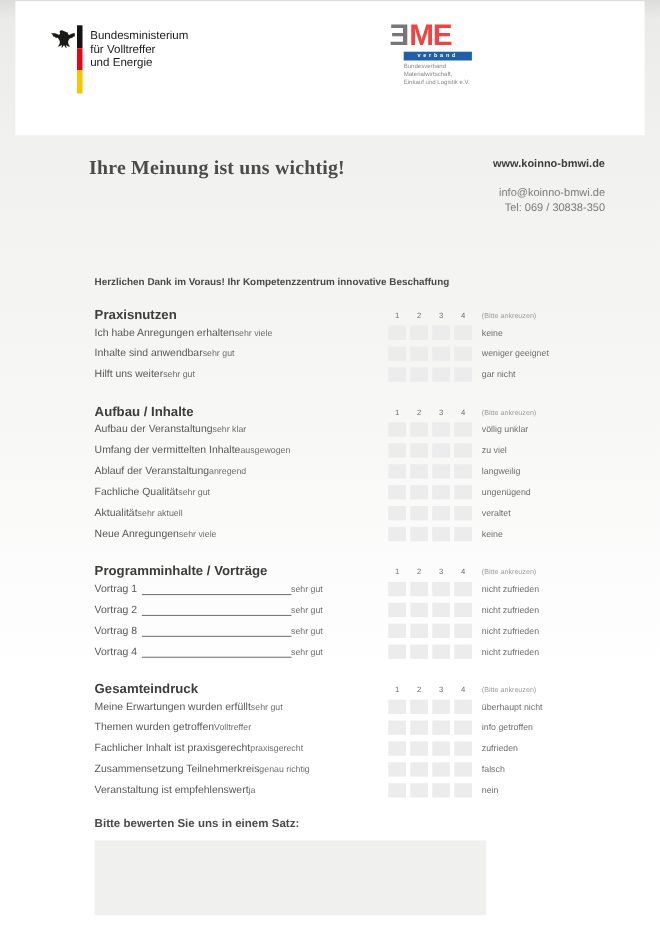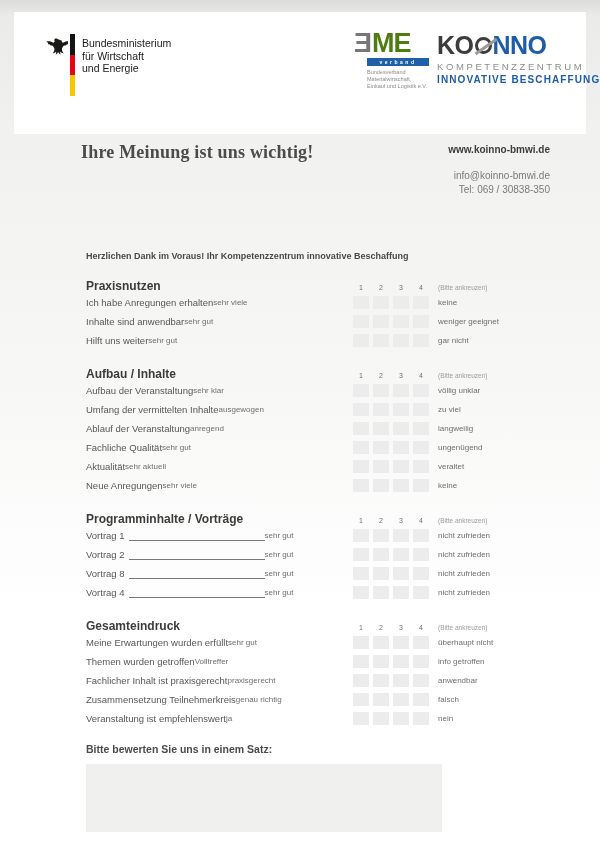--- a/index.html
+++ b/index.html
@@ -2,33 +2,33 @@
 <html><head>
 <meta charset="utf-8">
 <style>
   html,body{margin:0;padding:0;}
   body{
     width:600px;height:856px;position:relative;overflow:hidden;
     font-family:"Liberation Sans",sans-serif;
     background:linear-gradient(180deg,#dcdcdb 0%,#ebebea 2%,#f1f1f0 16%,#f6f6f5 40%,#ffffff 72%);
   }
   
-  .band{position:absolute;left:14px;top:12px;right:14px;height:122px;background:#ffffff;}
+  .band{position:absolute;left:14px;top:1px;right:14px;height:122px;background:#ffffff;}
   .bmwi{position:absolute;left:30px;top:22px;display:flex;}
   .bmwi-eagle{width:24px;height:26px;margin-top:2px;}
   .bmwi-stripe{width:5px;height:62px;margin-left:2px;display:flex;flex-direction:column;}
   .bmwi-stripe span{flex:1;}
   .stripe-black{background:#141414;}
   .stripe-red{background:#e30613;}
   .stripe-gold{background:#f7c600;}
   .bmwi-text{margin-left:7px;margin-top:3px;font-size:10.5px;line-height:12.5px;color:#1a1a18;}
   .bme{position:absolute;left:341px;top:18px;width:75px;}
   .bme-word{font-size:27px;font-weight:bold;letter-spacing:-1px;line-height:26px;}
   .bme-e{display:inline-block;transform:scaleX(-1);color:#77777a;}
-  .bme-me{color:#4d7c0f;}
+  .bme-me{color:#ef4444;}
   .bme-bar{margin-left:12px;margin-top:2px;width:62px;height:8px;background:#2060a8;color:#fff;
     font-size:5px;letter-spacing:2.5px;text-align:center;line-height:8px;font-weight:bold;}
   .bme-sub{margin-left:12px;margin-top:3px;font-size:5.5px;line-height:7px;color:#8a8a89;}
   .koinno{position:absolute;left:423px;top:20px;width:145px;}
   .koinno-word{font-size:25px;font-weight:bold;letter-spacing:-0.5px;line-height:26px;white-space:nowrap;}
   .koinno-ko{color:#3c3c3b;}
   .koinno-nno{color:#1f5ca8;}
   .koinno-o{display:inline-block;width:11px;height:11px;border:3.5px solid #3c3c3b;border-radius:50%;
     position:relative;margin:0 1px;}
   .koinno-o::after{content:"";position:absolute;width:26px;height:2.5px;background:#9a9a99;
@@ -74,40 +74,35 @@
     <svg class="bmwi-eagle" viewBox="0 0 32 34">
       <path fill="#1a1a18" d="M16 3c-1.6 0-2.6 1.3-2.2 2.8l.5 1.6-1.8 1.2C10 6.8 6.5 6 3 7c1.8.8 2.7 2 2.5 3.6 1.7-.2 3 .5 3.6 1.9 1.4-.6 2.6-.2 3.3 1l1.2 2.2c.8 2.6-.1 4.9-2.3 6.8 1.9.3 3.5-.3 4.7-1.8.5 1.2.3 2.4-.6 3.6 1.5-.4 2.5-1.3 2.9-2.7l1.4.1c.3 1.4 1.2 2.3 2.7 2.7-.9-1.2-1.1-2.4-.6-3.6 1.2 1.5 2.8 2.1 4.7 1.8-2.2-1.9-3.1-4.2-2.3-6.8l1.2-2.2c.7-1.2 1.9-1.6 3.3-1 .6-1.4 1.9-2.1 3.6-1.9-.2-1.6.7-2.8 2.5-3.6-3.5-1-7-.2-9.5 1.6l-1.8-1.2.5-1.6C18.6 4.3 17.6 3 16 3z"></path>
     </svg>
     <div class="bmwi-stripe">
       <span class="stripe-black"></span>
         <span class="stripe-red"></span>
         <span class="stripe-gold"></span>
     </div>
     <div class="bmwi-text">
       <div>Bundesministerium</div>
-      <div>für Wirtschaft</div>
+      <div>für Volltreffer</div>
       <div>und Energie</div>
     </div>
   </div>
 
   <div class="bme">
     <div class="bme-word"><span class="bme-e">E</span><span class="bme-me">ME</span></div>
     <div class="bme-bar">verband</div>
     <div class="bme-sub">
       <div>Bundesverband</div>
       <div>Materialwirtschaft,</div>
       <div>Einkauf und Logistik e.V.</div>
     </div>
   </div>
 
-  <div class="koinno">
-    <div class="koinno-word"><span class="koinno-ko">KO</span><span class="koinno-o"></span><span class="koinno-nno">NNO</span></div>
-    <div class="koinno-line1">KOMPETENZZENTRUM</div>
-    <div class="koinno-line2">INNOVATIVE BESCHAFFUNG</div>
-  </div>
 </div>
 
 <div class="titlebar">
   <h1 class="page-title">Ihre Meinung ist uns wichtig!</h1>
   <div class="contact">
     <div class="contact-web">www.koinno-bmwi.de</div>
     <div class="contact-email">info@koinno-bmwi.de</div>
     <div class="contact-phone">Tel: 069 / 30838-350</div>
   </div>
 </div>
@@ -527,21 +522,21 @@
             </div>
     <div class="col-box">
               <span class="checkbox"></span>
             </div>
     <div class="col-box">
               <span class="checkbox"></span>
             </div>
     <div class="col-box">
               <span class="checkbox"></span>
             </div>
-    <div class="lbl-right">anwendbar</div>
+    <div class="lbl-right">zufrieden</div>
   </div>
 
   <div class="row">
     <div class="q-cell">
       <span class="q-group">
         <span class="q-text">Zusammensetzung Teilnehmerkreis</span>
 
       </span>
       <span class="lbl-left">genau richtig</span>
     </div>

